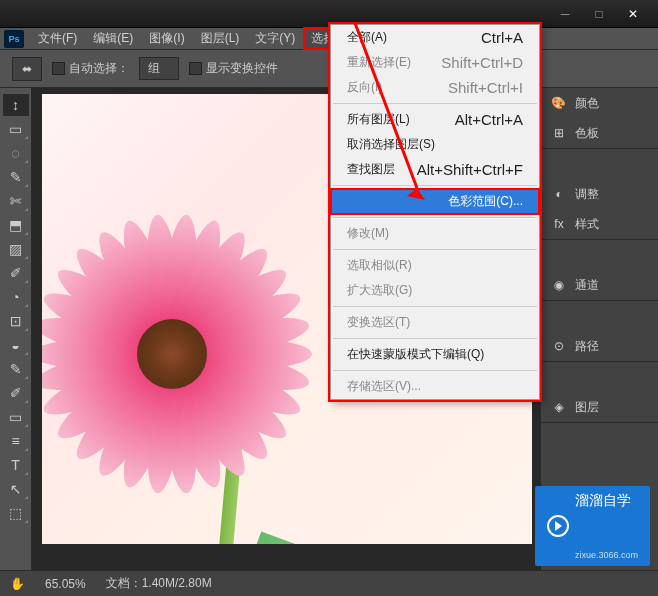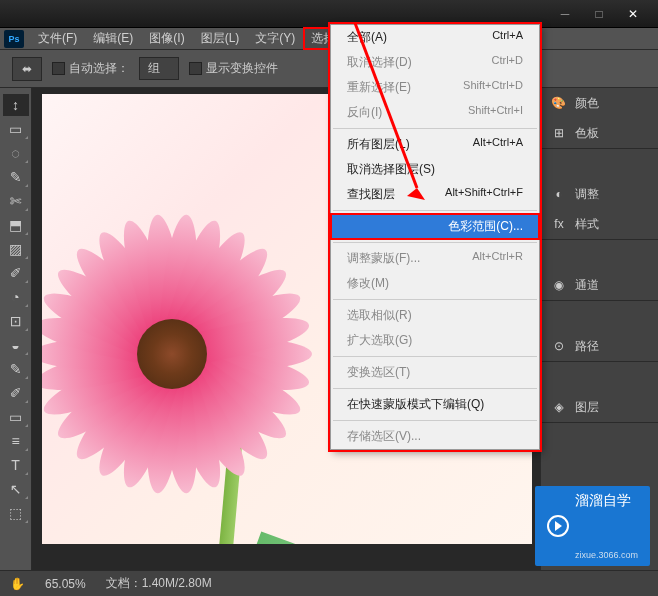--- a/index.html
+++ b/index.html
@@ -55,21 +55,21 @@
 .panel-item { height: 30px; display: flex; align-items: center; padding: 0 10px; font-size: 12px; color: #ccc; gap: 8px; }
 .panel-icon { width: 16px; height: 16px; display: inline-flex; align-items: center; justify-content: center; }
 .panel-divider { height: 30px; }
 
 
 .dropdown-menu { position: absolute; left: 330px; top: 24px; width: 210px; background: #f0f0f0; border: 1px solid #999; box-shadow: 3px 3px 8px rgba(0,0,0,0.4); z-index: 100; font-size: 12px; outline: 2px solid #ff0000; }
 .menu-row { display: flex; justify-content: space-between; padding: 4px 16px; color: #222; }
 .menu-row.disabled { color: #888; }
 .menu-row.selected { background: #2f7bd9; color: #fff; outline: 2px solid #ff0000; outline-offset: -1px; justify-content: flex-end; }
 .menu-sep { height: 1px; background: #ccc; margin: 3px 2px; }
-.shortcut { font-size: 11px; }
+.shortcut { font-size: 15px; }
 
 
 .red-arrow { position: absolute; z-index: 200; }
 .red-arrow line { stroke: #ff0000; stroke-width: 3; }
 .red-arrow polygon { fill: #ff0000; }
 
 
 .status-bar { position: absolute; bottom: 0; left: 0; right: 0; height: 26px; background: #424242; border-top: 1px solid #2a2a2a; display: flex; align-items: center; padding: 0 10px; font-size: 12px; color: #ccc; gap: 20px; }
 .status-bar .zoom { display: flex; align-items: center; gap: 6px; }
 
@@ -273,24 +273,20 @@
     </div>
   </div>
 </div>
 
 <div class="dropdown-menu">
   <div class="menu-row">
       <span>全部(A)</span>
       <span class="shortcut">Ctrl+A</span>
     </div>
   <div class="menu-row disabled">
-      <span>取消选择(D)</span>
-      <span class="shortcut">Ctrl+D</span>
-    </div>
-  <div class="menu-row disabled">
       <span>重新选择(E)</span>
       <span class="shortcut">Shift+Ctrl+D</span>
     </div>
   <div class="menu-row disabled">
       <span>反向(I)</span>
       <span class="shortcut">Shift+Ctrl+I</span>
     </div>
   <div class="menu-sep"></div>
   <div class="menu-row">
       <span>所有图层(L)</span>
@@ -303,24 +299,20 @@
   <div class="menu-row">
       <span>查找图层</span>
       <span class="shortcut">Alt+Shift+Ctrl+F</span>
     </div>
   <div class="menu-sep"></div>
   <div class="menu-row selected">
       <span>色彩范围(C)...</span>
       <span class="shortcut"></span>
     </div>
   <div class="menu-sep"></div>
-  <div class="menu-row disabled">
-      <span>调整蒙版(F)...</span>
-      <span class="shortcut">Alt+Ctrl+R</span>
-    </div>
   <div class="menu-row disabled">
       <span>修改(M)</span>
       <span class="shortcut"></span>
     </div>
   <div class="menu-sep"></div>
   <div class="menu-row disabled">
       <span>选取相似(R)</span>
     </div>
   <div class="menu-row disabled">
       <span>扩大选取(G)</span>

